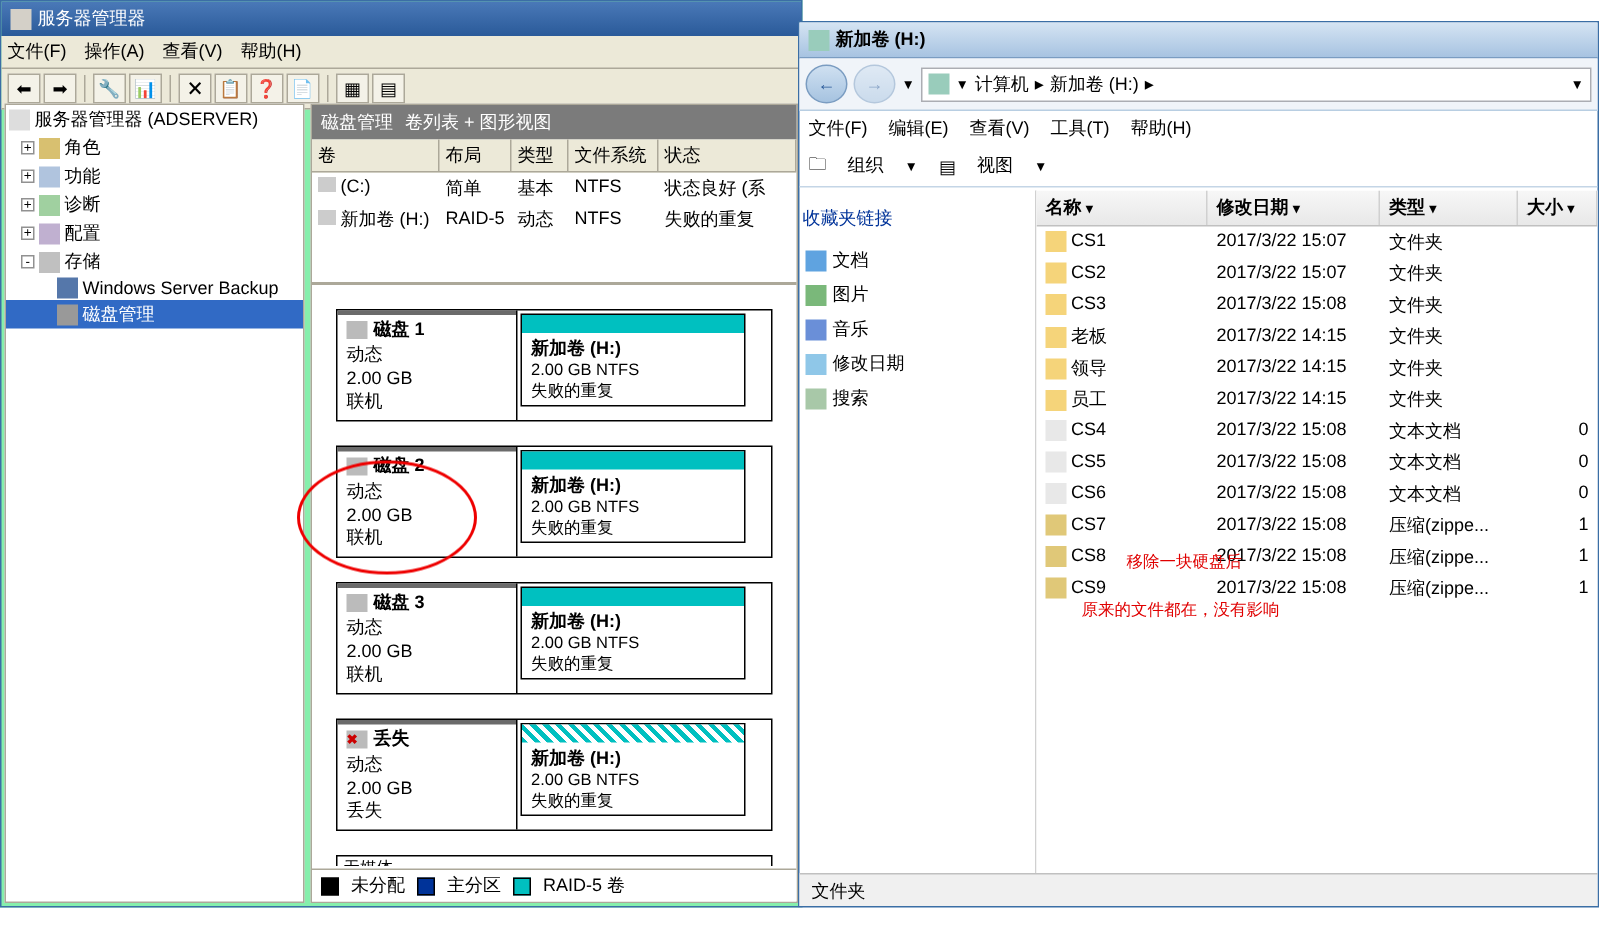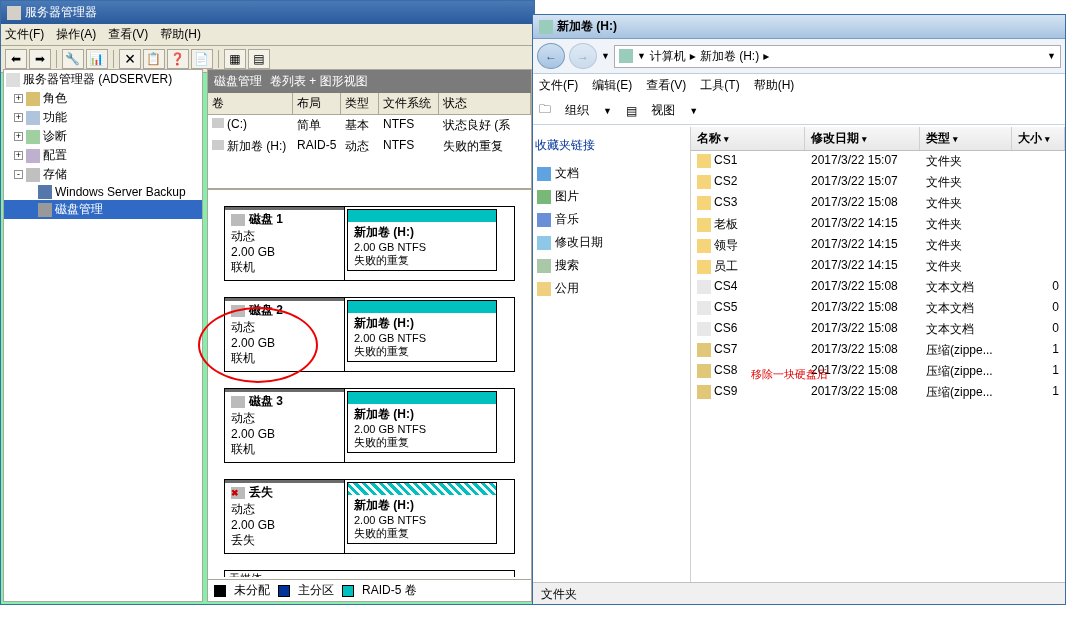--- a/index.html
+++ b/index.html
@@ -312,24 +312,20 @@
           <span>音乐</span>
         </div>
       <div class="fav-item">
           <span class="fico" style="background:#8fc7e8"></span>
           <span>修改日期</span>
         </div>
       <div class="fav-item">
           <span class="fico" style="background:#a8c8a8"></span>
           <span>搜索</span>
         </div>
-      <div class="fav-item">
-          <span class="fico" style="background:#f0d080"></span>
-          <span>公用</span>
-        </div>
     </div>
     <div class="file-pane">
       <div class="fp-header">
         <div class="fp-hcell" style="width:114px">
             <span>名称</span> 
             <span class="dd">▾</span>
           </div>
         <div class="fp-hcell" style="width:115px">
             <span>修改日期</span> 
             <span class="dd">▾</span>
@@ -411,18 +407,19 @@
             <div class="fp-cell" style="flex:1;text-align:right">1</div>
           </div>
           <div class="fp-row">
             <div class="fp-cell" style="width:114px"><span class="fp-ico zip"></span>CS9</div>
             <div class="fp-cell" style="width:115px">2017/3/22 15:08</div>
             <div class="fp-cell" style="width:92px">压缩(zippe...</div>
             <div class="fp-cell" style="flex:1;text-align:right">1</div>
           </div>
         </div>
       <div class="ann" style="left:60px; top:240px;">移除一块硬盘后</div>
+      <div class="ann" style="left:30px; top:272px;">原来的文件都在，没有影响</div>
     </div>
   </div>
   <div class="statusbar">
     <span>文件夹</span>
   </div>
 </div>
 
 </body></html>

